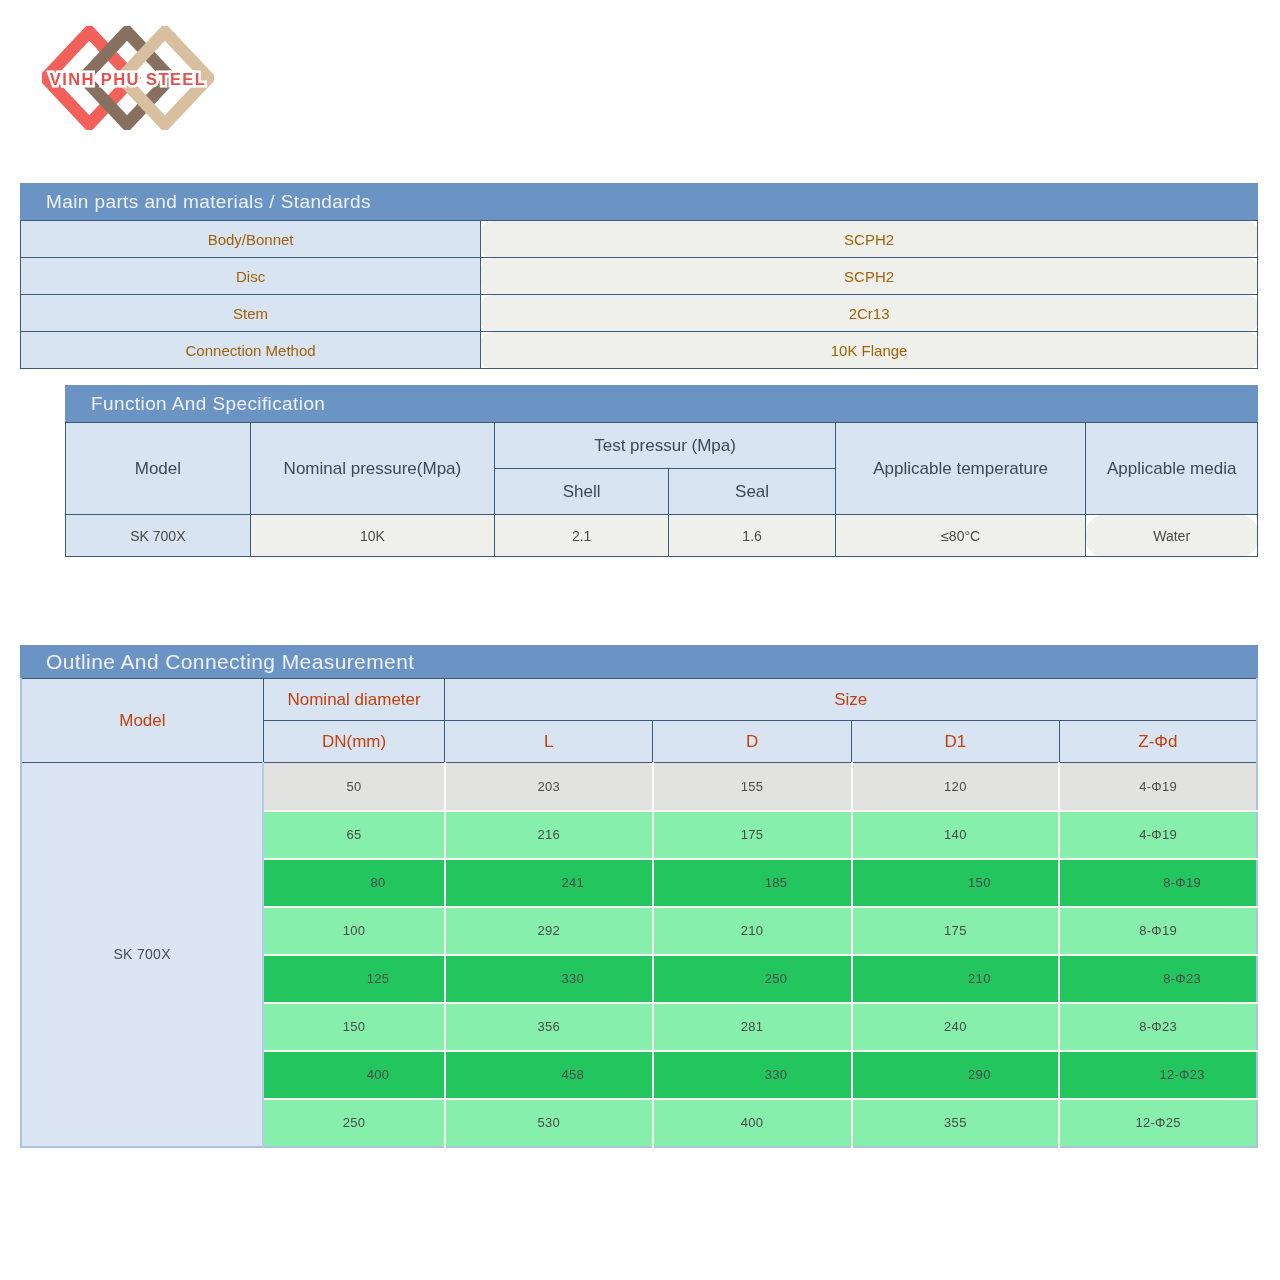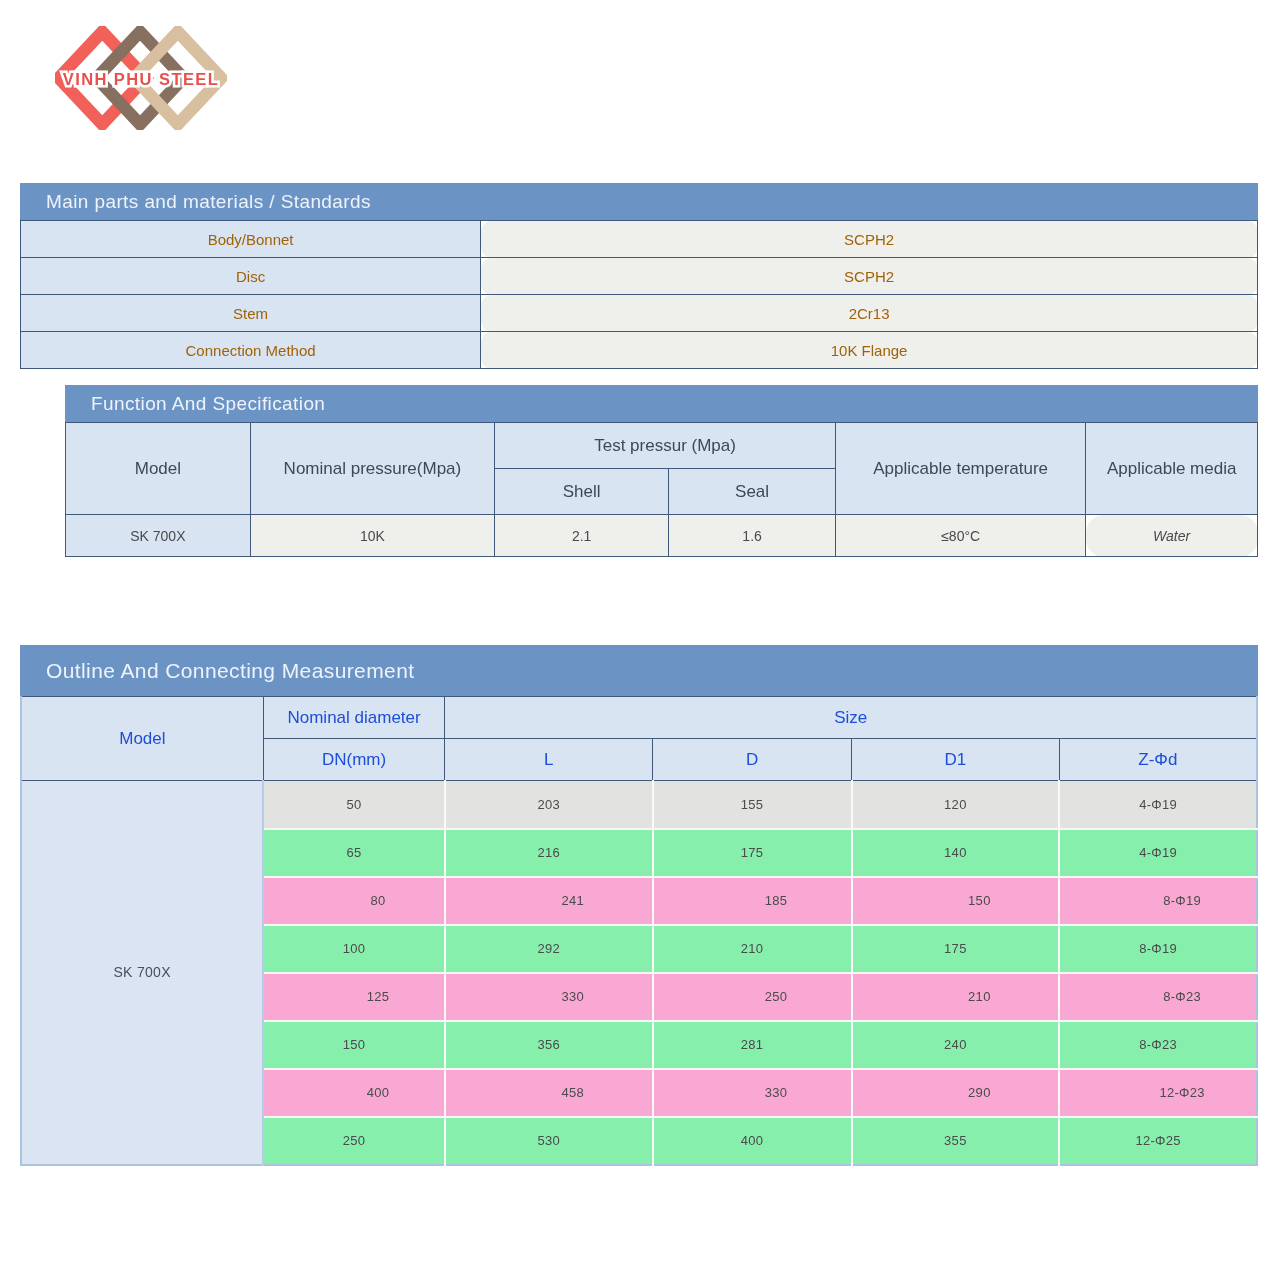--- a/index.html
+++ b/index.html
@@ -1,32 +1,32 @@
 <!DOCTYPE html>
 <html><head>
 <meta charset="utf-8">
 <style>
   * { margin:0; padding:0; box-sizing:border-box; }
   html, body { width:1280px; height:1280px; background:#ffffff; }
   body { font-family:"Liberation Sans", sans-serif; position:relative; overflow:hidden; }
 
-  .logo { position:absolute; left:55px; top:26px; }
+  .logo { position:absolute; left:42px; top:26px; }
 
   .tbl-wrap { position:absolute; left:20px; width:1238px; }
   #table1 { top:183px; }
   #table2 { top:385px;padding-left:45px; }
   #table3 { top:645px; }
 
   .band {
     background:#6b94c5; color:#eef3fb;
     display:flex; align-items:center;
     padding-left:26px; font-weight:400; letter-spacing:0.4px;
   }
   #table1 .band, #table2 .band { height:37px; font-size:19px; }
-  #table3 .band { height:51px; font-size:21px; }
+  #table3 .band { height:33px; font-size:21px; }
 
   table { width:100%; border-collapse:collapse; table-layout:fixed; }
 
   
   #table1 td {
     height:37px; text-align:center; vertical-align:middle;
     font-size:15px; color:#a16207; border:1.4px solid #40597a;
   }
   #table1 td.lbl { background:#d9e4f2; }
   #table1 td.val { background:#eff0ec;border-radius:11px; }
@@ -35,42 +35,42 @@
   #table2 th {
     background:#d9e4f2; font-weight:400; font-size:17px; color:#3e4957;
     border:1.4px solid #40597a; vertical-align:middle; text-align:center;
   }
   #table2 tr.h1 th, #table2 tr.h2 th { height:46px; }
   #table2 td {
     height:42px; background:#eff0ec; text-align:center; vertical-align:middle;
     font-size:14px; color:#4a4a4a; border:1.4px solid #40597a;
   }
   #table2 td.model { background:#d9e4f2; }
-  .italic { font-style:italic; color:#5a5a5a;border-radius:18px; }
+  .italic { color:#5a5a5a;border-radius:18px; }
 
   
   #table3 table { border:2px solid #aac3df; border-top:none; }
   #table3 th {
-    background:#d9e4f2; font-weight:400; font-size:17px; color:#1d4ed8;
+    background:#d9e4f2; font-weight:400; font-size:17px; color:#c2410c;
     border:1.4px solid #40597a; height:42px; vertical-align:middle; text-align:center;
   }
   #table3 td {
     height:48px; text-align:center; vertical-align:middle;
     font-size:13px; color:#4b4b4b; letter-spacing:0.3px;
   }
   #table3 td.model3 {
     background:#dae4f3; border-right:2px solid #b7cce6;
     font-size:14px; color:#44505e;
   }
   #table3 td.d { border-left:2px solid #fafaf8; border-top:2px solid #f7f7f5; }
   #table3 td.d.first-col { border-left:none; }
   #table3 tbody tr:first-child td.d { border-top:none; }
   #table3 tbody tr:nth-child(1) td.d { background:#e2e2e0; }
   #table3 tbody tr:nth-child(2n) td.d { background:#86efac; }
-  #table3 tbody tr:nth-child(2n+3) td.d { background:#f9a8d4;padding-left:48px; }
+  #table3 tbody tr:nth-child(2n+3) td.d { background:#22c55e;padding-left:48px; }
 </style>
 </head>
 <body>
 
 <div class="logo">
   <svg width="172" height="104" viewBox="0 0 182 110">
     <g fill="none" stroke-width="13">
       <path d="M50 6 L96 55 L50 104 L4 55 Z" stroke="#f2605a"></path>
       <path d="M90 6 L136 55 L90 104 L44 55 Z" stroke="#87705f"></path>
       <path d="M130 6 L176 55 L130 104 L84 55 Z" stroke="#d7bf9f"></path>

